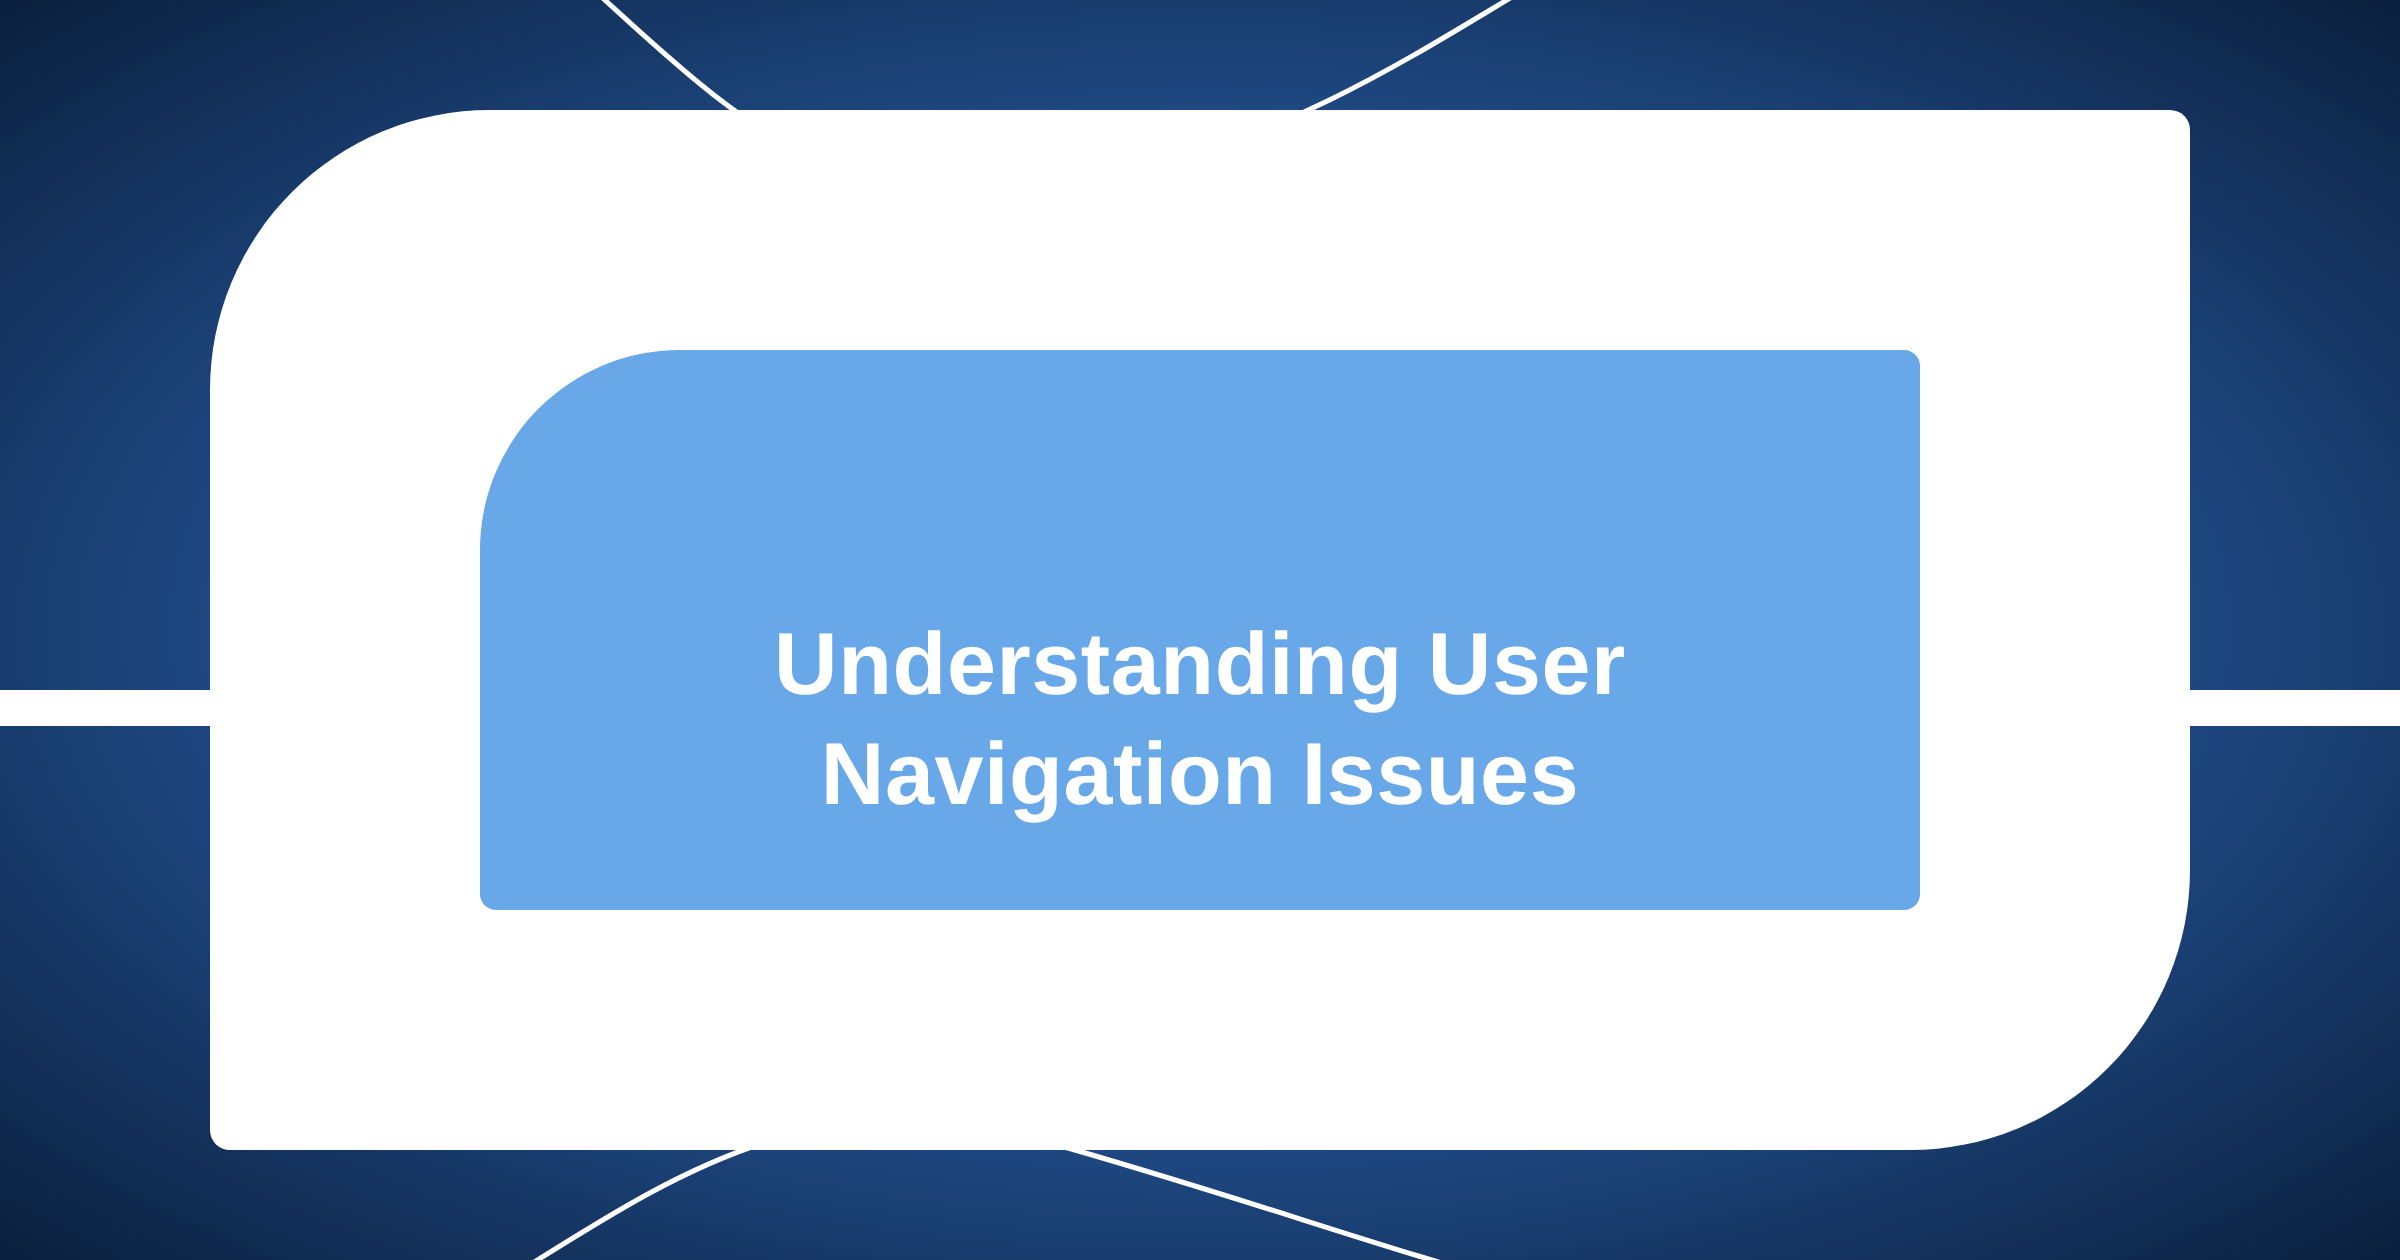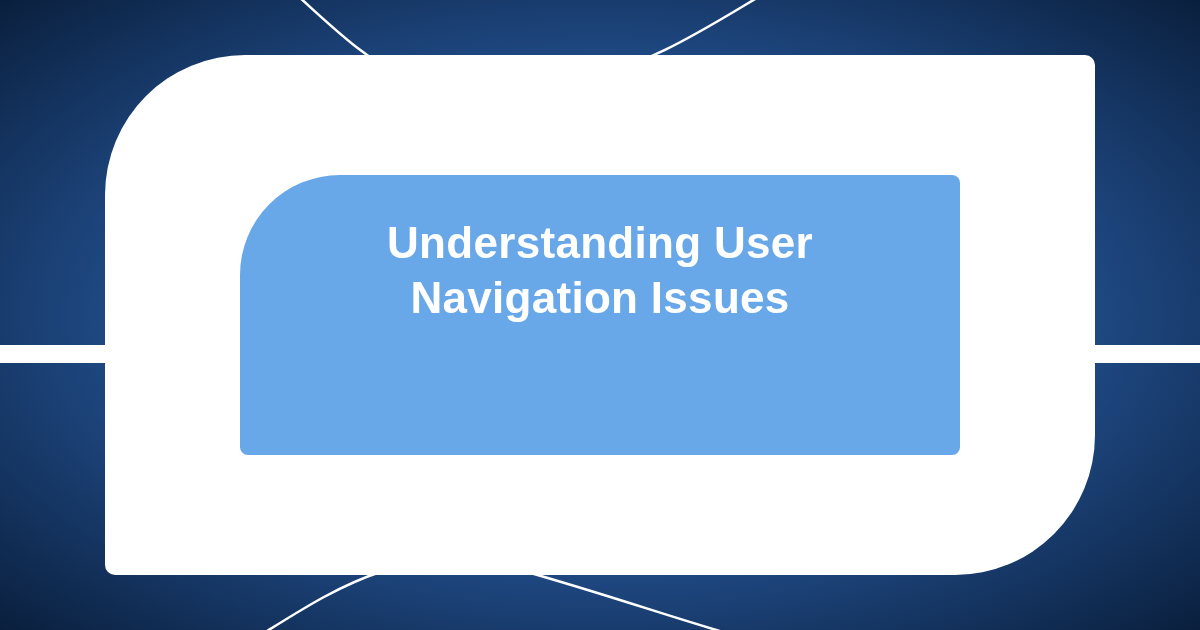--- a/index.html
+++ b/index.html
@@ -49,21 +49,21 @@
     
     .inner-shape {
       position: absolute;
       background: #68a7e8;
       top: 175px;
       left: 240px;
       width: 720px;
       height: 280px;
       border-radius: 100px 8px 8px 8px;
       display: flex;
-      align-items: flex-start;
+      align-items: flex-end;
       justify-content: center;
       padding: 40px 60px;
     }
     
     .title-text {
       color: #ffffff;
       font-size: 44px;
       font-weight: 600;
       text-align: center;
       line-height: 1.25;

